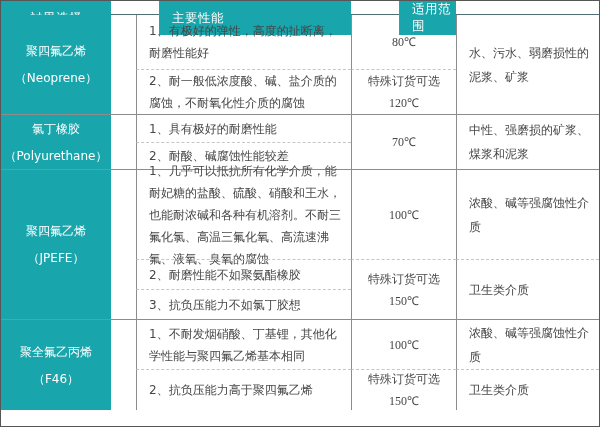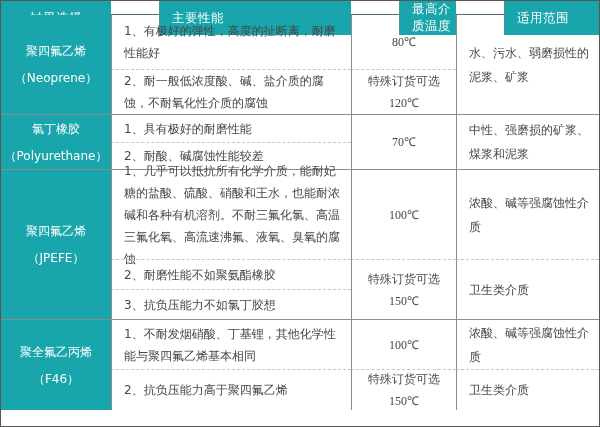--- a/index.html
+++ b/index.html
@@ -43,21 +43,21 @@
     align-items:center; justify-content:center;
     font-size:12px; line-height:24px; gap:3px;
     text-align:center;
   }
   .perf, .temp, .range { font-size:12px; border-left:1px solid #8c8c8c; }
   .perf {
     grid-column:2;
     display:flex; align-items:center;
     padding:3px 8px 3px 12px;
     line-height:22px;
-    overflow-wrap:anywhere; word-break:break-all;
+    overflow-wrap:anywhere; word-break:break-all;margin-left:25px;
   }
   .temp {
     grid-column:3;
     display:flex; flex-direction:column;
     align-items:center; justify-content:center;
     line-height:22px; text-align:center;font-family:Liberation Serif, serif;
   }
   .range {
     grid-column:4;
     display:flex; align-items:center;
@@ -73,21 +73,20 @@
   .dash { border-top:1px dashed #c6c6c6; }
 </style>
 </head>
 <body>
 
 <div class="table">
 
   <div class="hrow">
     <div class="hcell c1">衬里选择</div>
     <div class="hcell c2">主要性能</div>
-    <div class="hcell c3">最高介质温度</div>
     <div class="hcell c4">适用范围</div>
   </div>
 
   <div class="group g1 first">
     <div class="mat">
       <div>聚四氟乙烯</div>
       <div>（Neoprene）</div>
     </div>
     <div class="perf r1">1、有极好的弹性，高度的扯断离，耐磨性能好</div>
     <div class="temp r1">

